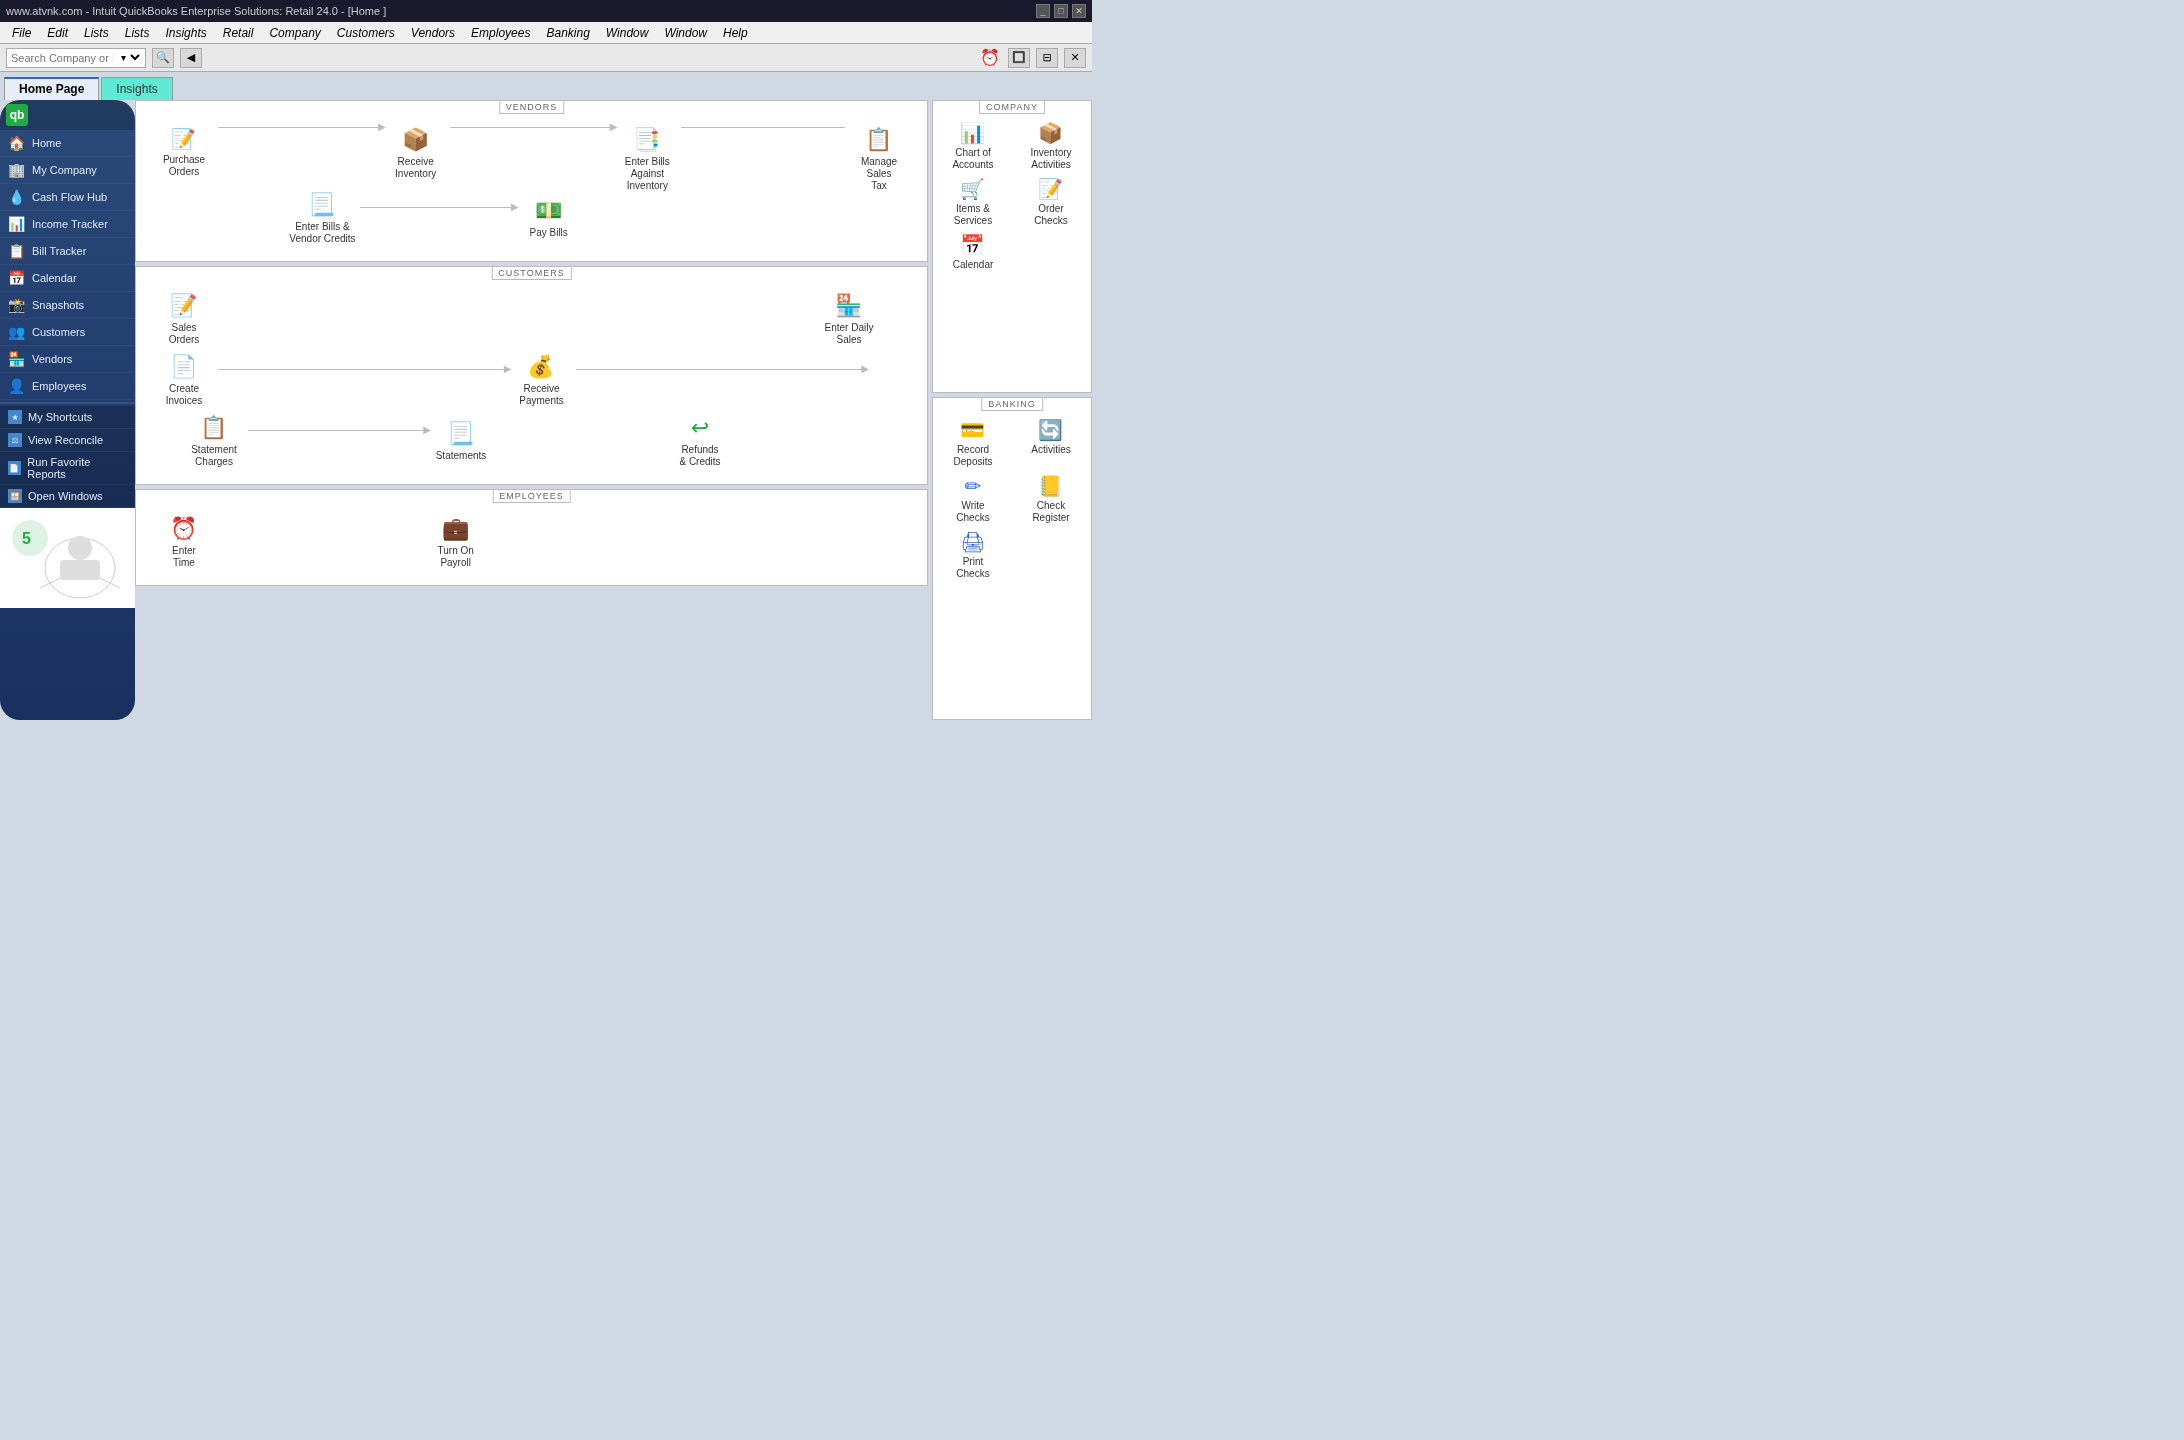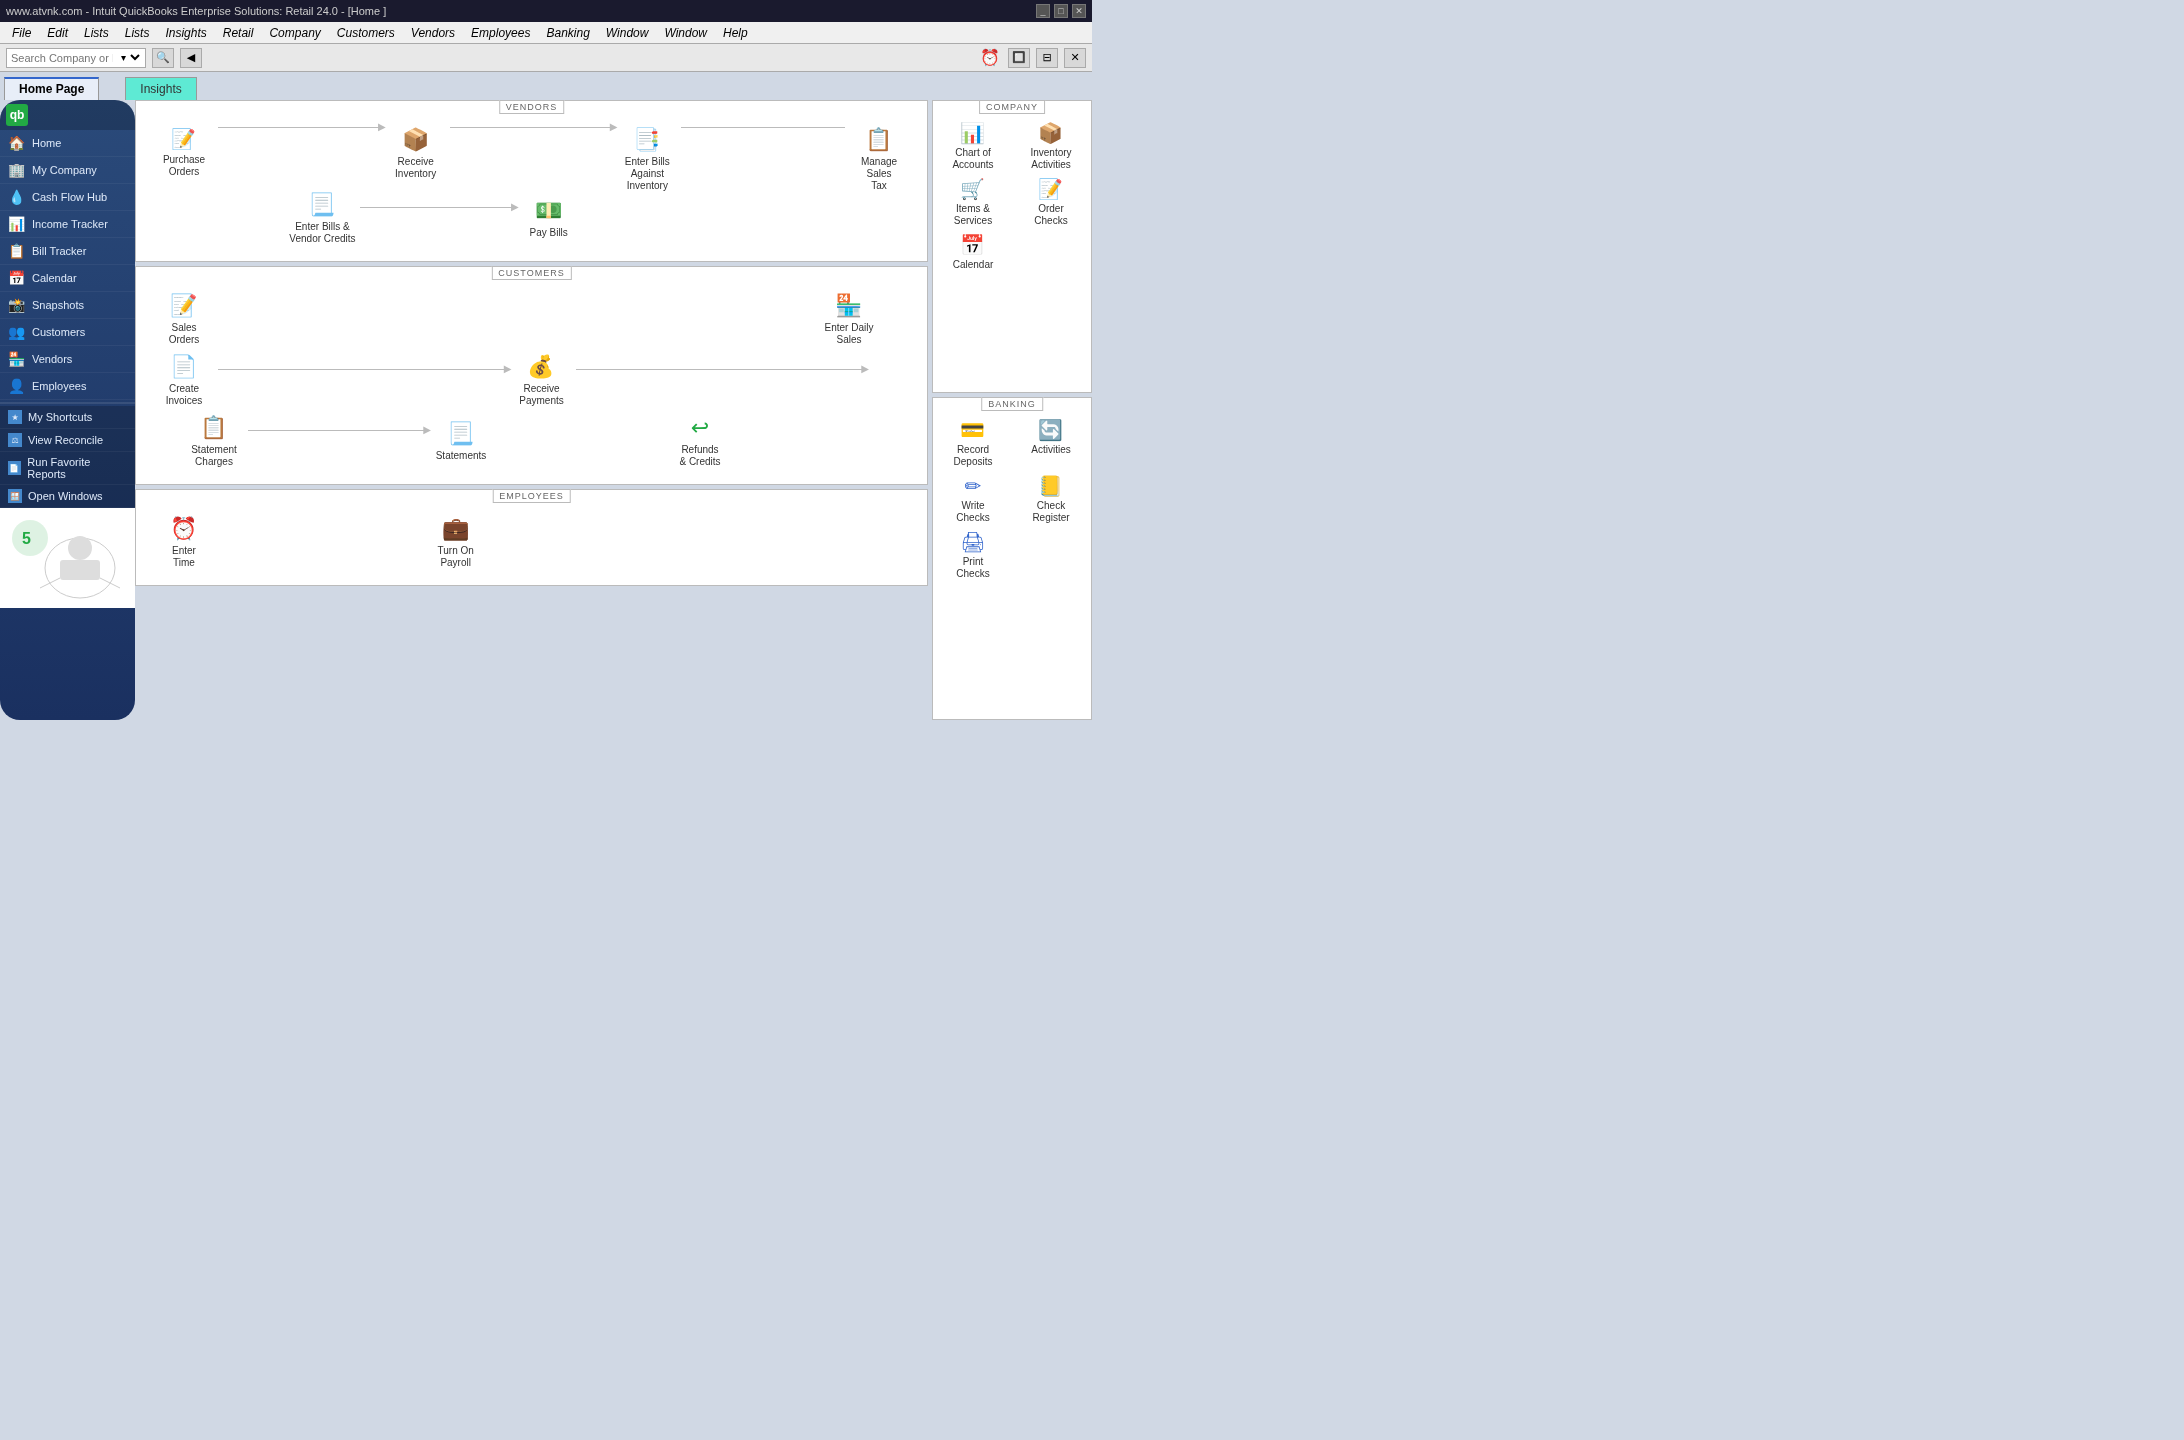--- a/index.html
+++ b/index.html
@@ -91,21 +91,20 @@
     .sidebar-footer-item .sq-icon { width: 14px; height: 14px; background: #4488cc; display: flex; align-items: center; justify-content: center; font-size: 8px; }
     .sidebar-bottom { background: rgba(0,0,0,0.2); }
 
     
     #tab-bar {
       background: #d0d8e4;
       height: 28px;
       display: flex;
       align-items: flex-end;
       padding-left: 4px;
-      gap: 24px;
     }
     .tab {
       padding: 4px 14px;
       font-size: 12px;
       cursor: pointer;
       background: #5eead4;
       border: 1px solid #999;
       border-bottom: none;
       margin-right: 2px;
       color: #333;

